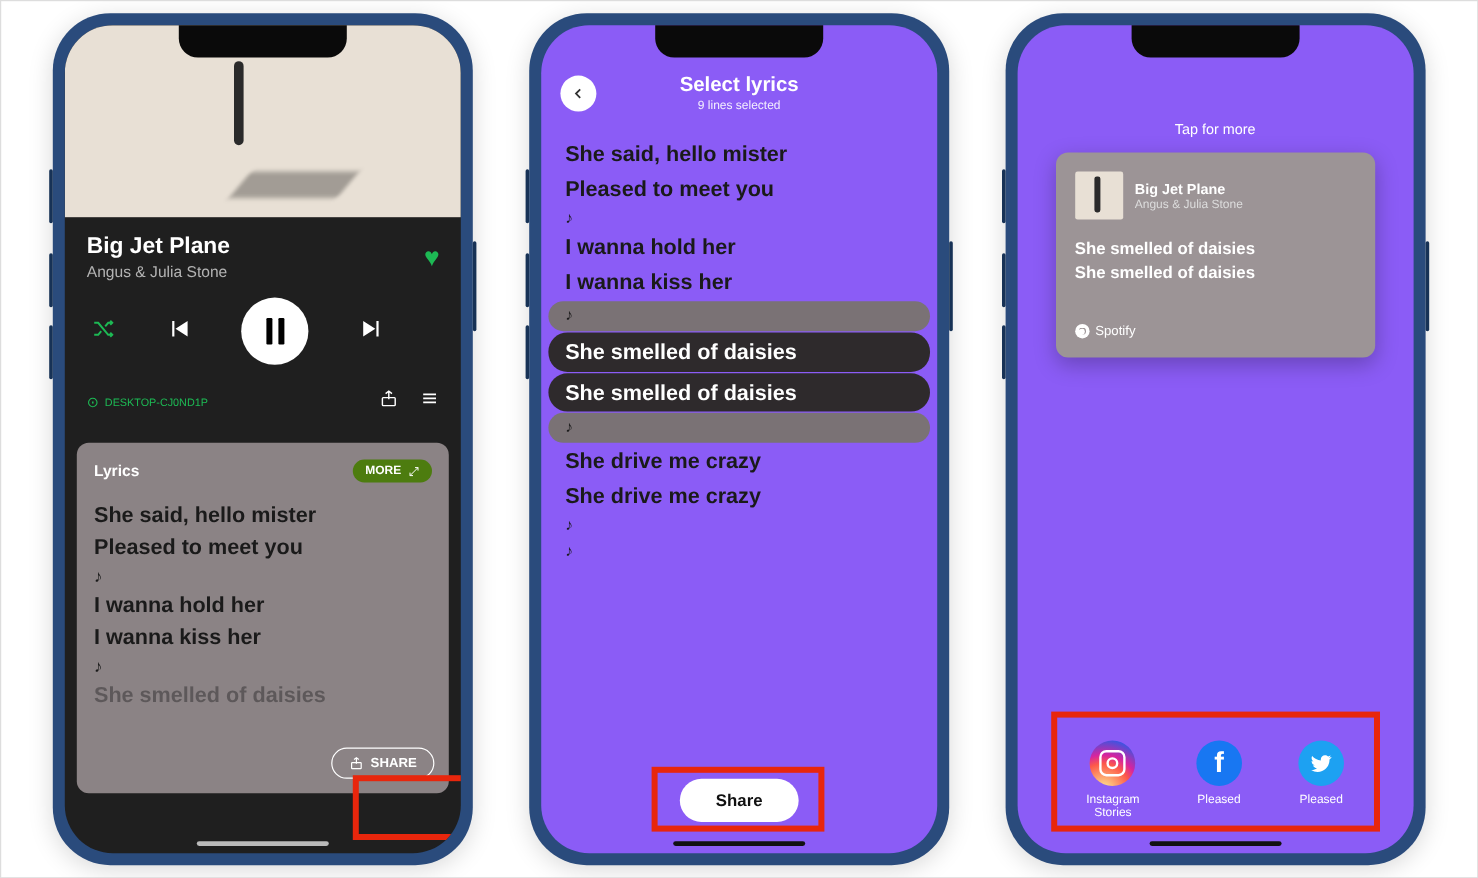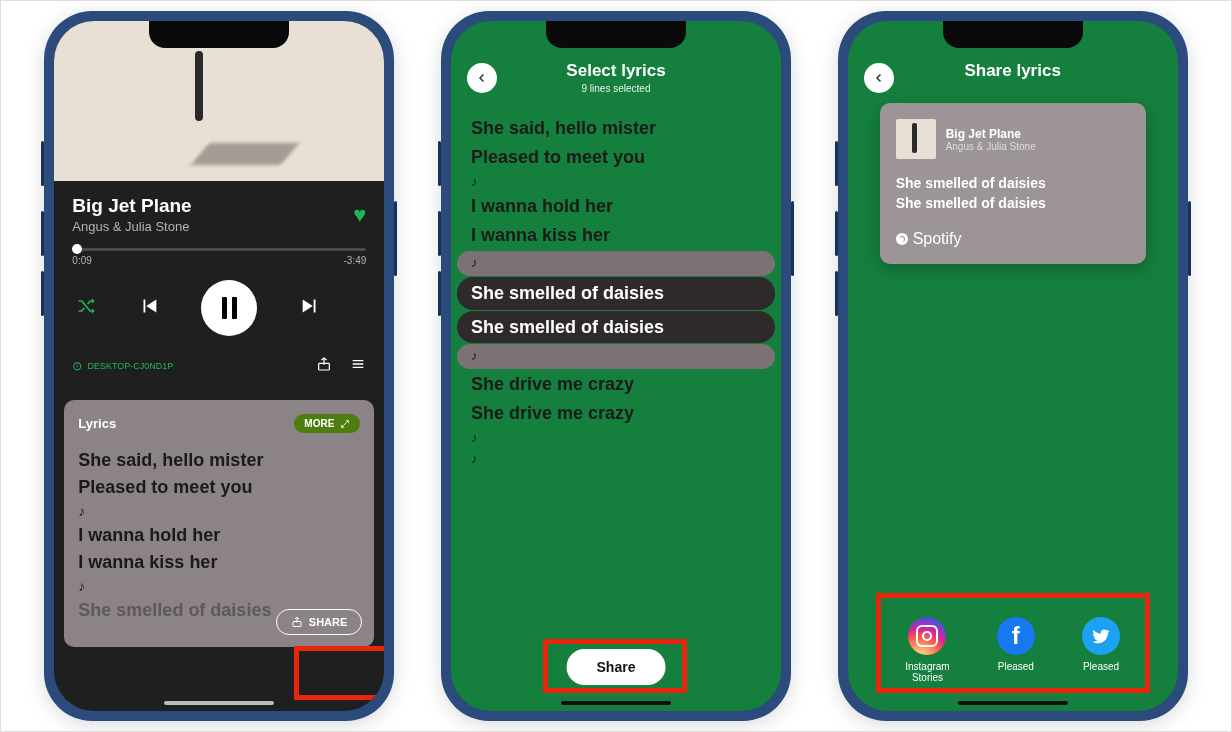--- a/index.html
+++ b/index.html
@@ -13,21 +13,21 @@
     padding: 10px;
     position: relative;
     box-shadow: 0 4px 20px rgba(0,0,0,.15);
   }
   .screen {
     width: 100%;
     height: 100%;
     border-radius: 40px;
     overflow: hidden;
     position: relative;
-    background: #15803d;
+    background: #8b5cf6;
   }
   .phone1 .screen { background: #1f1f1f; }
   .notch {
     position: absolute;
     top: -1px;
     left: 50%;
     transform: translateX(-50%);
     width: 140px;
     height: 28px;
     background: #0a0a0a;
@@ -113,21 +113,21 @@
   .dev-left { display: flex; align-items: center; gap: 5px; }
   .dev-right { display: flex; gap: 18px; color: #fff; font-size: 16px; }
 
   .lyrics-card {
     margin: 14px 10px 0;
     background: #8b8385;
     border-radius: 10px;
     padding: 14px 14px 60px;
     color: #1a1a1a;
     position: relative;
-    height: 247px;
+    height: 292px;
     overflow: hidden;
   }
   .lyrics-hdr { display: flex; justify-content: space-between; align-items: center; margin-bottom: 14px; }
   .lyrics-title-txt { color: #fff; font-size: 13px; font-weight: 600; }
   .more-pill {
     background: #4d7c0f;
     color: #fff;
     border-radius: 14px;
     padding: 4px 10px;
     font-size: 10px;
@@ -223,21 +223,21 @@
   }
   .sc-row { display: flex; align-items: center; gap: 10px; }
   .sc-art { width: 40px; height: 40px; background: #e8e0d5; border-radius: 2px; position: relative; overflow: hidden; }
   .sc-art::before {
     content: ""; position: absolute; left: 16px; top: 4px; width: 5px; height: 30px;
     background: #2a2a2a; border-radius: 2px;
   }
   .sc-meta .t { font-size: 12px; font-weight: 700; }
   .sc-meta .a { font-size: 10px; color: #ddd; }
   .sc-lyrics { margin-top: 14px; font-size: 14px; font-weight: 700; line-height: 1.45; }
-  .sc-brand { margin-top: 16px; font-size: 16px; display: flex; align-items: center; gap: 5px; }
+  .sc-brand { margin-top: 32px; font-size: 11px; display: flex; align-items: center; gap: 5px; }
   .sc-brand-ico { width: 12px; height: 12px; border-radius: 50%; background: #fff; position: relative; }
   .sc-brand-ico::before { content: ""; position: absolute; inset: 3px; border: 1px solid #9c9496; border-radius: 50%; border-left: none; border-bottom: none; }
 
   .share-targets {
     position: absolute;
     bottom: 28px;
     left: 0; right: 0;
     display: flex;
     justify-content: space-around;
     padding: 0 34px;
@@ -268,27 +268,20 @@
 
     <div class="now-playing">
       <div class="np-row">
         <div>
           <div class="np-title">Big Jet Plane</div>
           <div class="np-artist">Angus &amp; Julia Stone</div>
         </div>
         <div class="heart-icon">♥</div>
       </div>
 
-      <div class="progress">
-        <div class="bar"></div>
-        <div class="times">
-          <span>0:09</span>
-          <span>-3:49</span>
-        </div>
-      </div>
 
       <div class="controls">
         <div class="ctrl shuffle">
           <svg viewBox="0 0 24 24" width="20" height="20" stroke="#1db954" fill="none" stroke-width="2">
               <path d="M3 6h4l10 12h4M3 18h4l3-3.6M14 9.6 17 6h4"></path>
               <path d="M19 4l2 2-2 2M19 16l2 2-2 2"></path>
             </svg>
         </div>
         <div class="ctrl prev">
           <svg viewBox="0 0 24 24">
@@ -403,31 +396,22 @@
     <div class="share-bottom">Share</div>
     <div class="highlight-box hb2"></div>
     <div class="home-ind"></div>
   </div>
 </div>
 
 <div class="phone">
   <div class="screen">
     <div class="notch"></div>
 
-    <div class="header2">
-      <div class="back-btn">
-        <svg viewBox="0 0 24 24">
-            <path d="M15 5l-7 7 7 7"></path>
-          </svg>
-      </div>
-      <div class="hdr-center">
-        <div class="hdr-title">Share lyrics</div>
-      </div>
-    </div>
-
+
+    <div class="tap-more">Tap for more</div>
 
     <div class="share-card">
       <div class="sc-row">
         <div class="sc-art"></div>
         <div class="sc-meta">
           <div class="t">Big Jet Plane</div>
           <div class="a">Angus &amp; Julia Stone</div>
         </div>
       </div>
       <div class="sc-lyrics" id="p3-card-lyrics">

